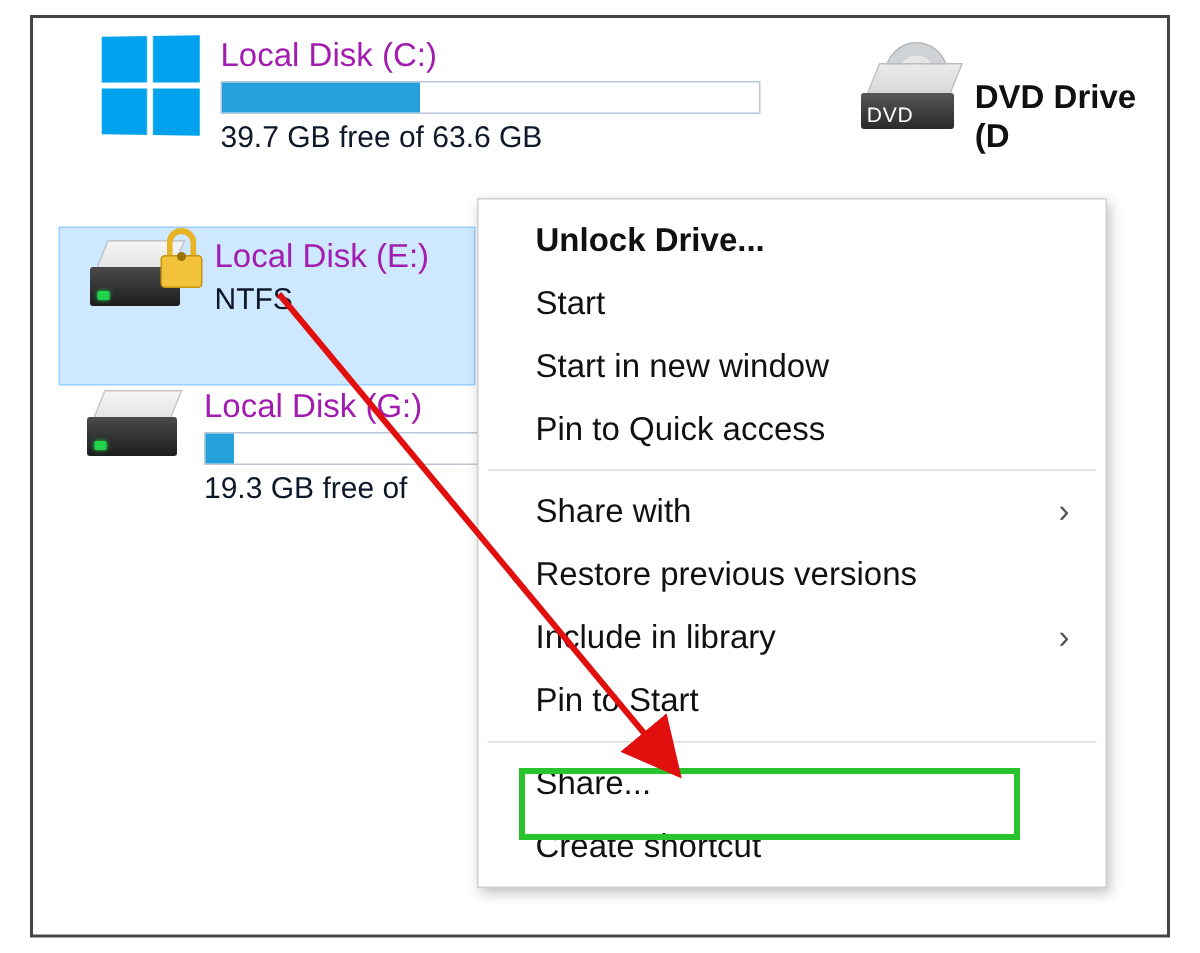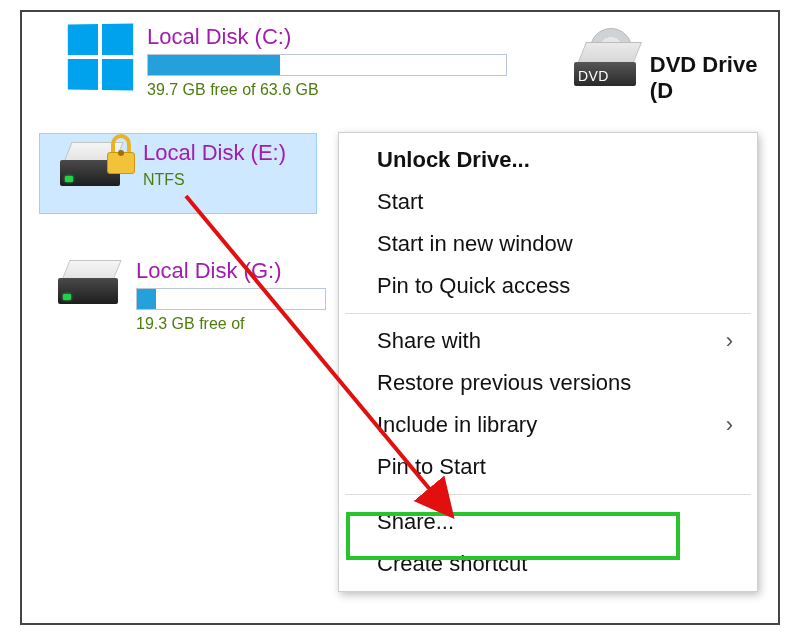--- a/index.html
+++ b/index.html
@@ -7,21 +7,21 @@
   .frame {
     position: absolute; left: 20px; top: 10px; width: 760px; height: 615px;
     border: 2px solid #444; background: #fff; overflow: hidden;
   }
   .drives-area { position: absolute; left: 0; top: 0; width: 100%; height: 100%; }
   .drive-row { position: absolute; display: flex; align-items: flex-start; padding: 6px 8px; }
   .drive-cell { display: flex; align-items: flex-start; }
   .drive-icon-wrap { width: 95px; display:flex; align-items:center; justify-content:center; }
   .drive-text { padding-top: 0; }
   .drive-title { font-size: 22px; color: #a21caf; line-height: 1.2; }
-  .drive-sub   { font-size: 16px; color: #4d7c0f; line-height: 1.25; margin-top: 4px; }
+  .drive-sub   { font-size: 20px; color: #0f172a; line-height: 1.25; margin-top: 4px; }
   .usage-bar   { width: 360px; height: 22px; border: 1px solid #b9c6d8; background: #fff; margin: 4px 0 2px 0; position: relative; }
   .usage-fill  { position:absolute; left:0; top:0; bottom:0; background:#26a0da; }
   .selected    { background:#cde8ff; outline:1px solid #99d0ff; }
   
   .hdd {
     width: 72px; height: 60px; position: relative;
   }
   .hdd .top {
     position:absolute; left:6px; top:2px; width:52px; height:28px;
     transform: skewX(-22deg);
@@ -56,21 +56,21 @@
     position:absolute; left:18px; top:-6px; width:42px; height:42px; border-radius:50%;
     background: radial-gradient(circle at 50% 50%, #fff 0 6px, #e6e6e6 6px 12px, #cfd3d6 12px 100%);
     border:1px solid #b7b7b7;
   }
   .dvd .label {
     position:absolute; left:6px; top:34px; font-size:14px; font-weight:400; color:#fff; letter-spacing:0.5px;
   }
   .dvd-title { font-size:22px; color:#111; }
   
   .ctx {
-    position:absolute; left:316px; top:120px; width:420px; background:#fff;
+    position:absolute; left:296px; top:120px; width:420px; background:#fff;
     border:1px solid #cfcfcf; box-shadow:2px 3px 8px rgba(0,0,0,0.25);
     padding: 6px 0;
   }
   .ctx .item {
     display:flex; align-items:center; justify-content:space-between;
     padding: 8px 24px 8px 38px; font-size:22px; color:#111; cursor:default;
   }
   .ctx .item.bold { font-weight:700; }
   .ctx .sep { height:1px; background:#dcdcdc; margin:6px 6px; }
   .ctx .arrow { font-size:22px; color:#555; }
@@ -116,21 +116,21 @@
           <div class="box-top"></div>
           <div class="box-front"></div>
           <div class="label">DVD</div>
         </div>
       </div>
       <div class="drive-text" style="padding-top:18px;font-weight:bold;">
         <div class="dvd-title">DVD Drive (D</div>
       </div>
     </div>
 
-    <div class="drive-row drive-cell selected" style="left:18px; top:122px; width:276px; height:79px;">
+    <div class="drive-row drive-cell selected" style="left:18px; top:140px; width:276px; height:104px;">
       <div class="drive-icon-wrap">
         <div class="hdd">
           <div class="top"></div>
           <div class="front"></div>
           <div class="led"></div>
           <div class="lock">
             <div class="lock-shackle"></div>
             <div class="lock-body"></div>
             <div class="lock-key"></div>
           </div>

